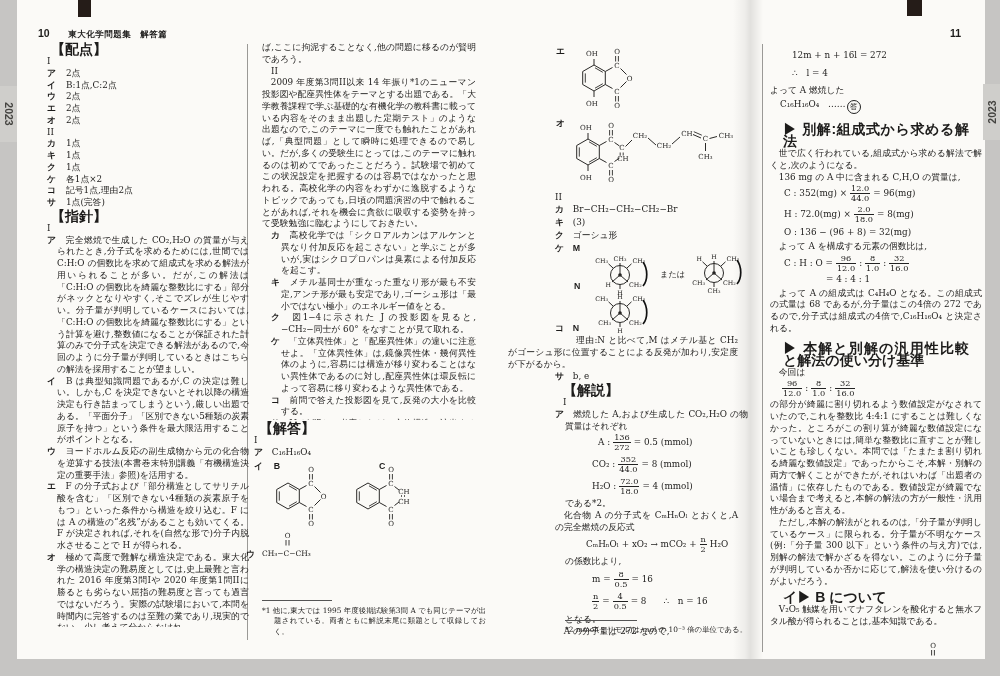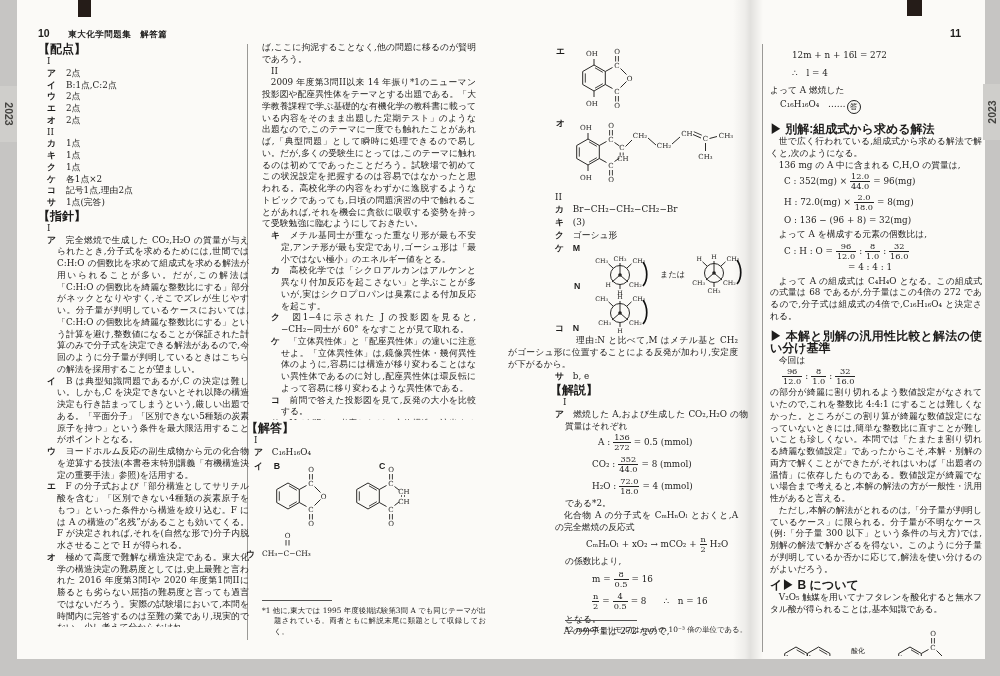--- a/index.html
+++ b/index.html
@@ -13,21 +13,21 @@
            font-family:"Liberation Sans",sans-serif;font-size:10.5px;font-weight:bold;
            display:flex;align-items:center;justify-content:center;overflow:hidden}
   .yeartab .rot{white-space:nowrap}
   .rot90{transform:rotate(90deg)} .rotm90{transform:rotate(-90deg)}
   .pghead{position:absolute;top:23px;font-family:"Liberation Sans",sans-serif;font-weight:bold}
   .pgnum{font-size:10.5px} .booktitle{font-size:8.5px;letter-spacing:.5px}
   .vrule{position:absolute;width:1px;background:#9a9996}
   .col{position:absolute;top:42px;font-size:8.8px;line-height:11.75px;text-align:justify}
   .g{font-family:"Liberation Sans",sans-serif;font-weight:bold}
   .h1{font-size:12.5px;line-height:15px;margin-bottom:5px}
-  .hd{font-size:12px;line-height:12px;margin:1px 0}
+  .hd{font-size:14px;line-height:12px;margin:1px 13px}
   .part{margin-left:9px}
   .score{display:flex;margin-left:9px}
   .score .lb{width:19px;flex:none}
   .item{margin-left:9px;padding-left:10px;text-indent:-10px}
   .ind1{text-indent:8.8px}
   .eq{display:flex;align-items:center;gap:3px;height:21px;white-space:nowrap;text-indent:0}
   .eqline{white-space:nowrap}
   .frac{display:inline-flex;flex-direction:column;align-items:center;line-height:9px;font-size:8.2px;text-align:center}
   .frac .d{border-top:.9px solid #222;padding:0 1px}
   .frac .n{padding:0 1px}
@@ -129,22 +129,22 @@
   <div class="item"><span class="g">ウ</span>　<span>ヨードホルム反応の副生成物から元の化合物を逆算する技法(本書巻末特別講義「有機構造決定の重要手法」参照)を活用する。</span></div>
   <div class="item"><span class="g">エ</span>　<span>F の分子式および「部分構造としてサリチル酸を含む」「区別できない4種類の炭素原子をもつ」といった条件から構造を絞り込む。F には A の構造の“名残”があることも効いてくる。F が決定されれば,それを(自然な形で)分子内脱水させることで H が得られる。</span></div>
   <div class="item"><span class="g">オ</span>　<span>極めて高度で難解な構造決定である。東大化学の構造決定の難易度としては,史上最難と言われた 2016 年度第3問Iや 2020 年度第1問IIに勝るとも劣らない屈指の難易度と言っても過言ではないだろう。実際の試験場において,本問を時間内に完答するのは至難の業であり,現実的でない。少し考えて分からなけれ</span></div>
 </div>
 
 <div class="col" style="left:262px;width:214px;height:600px">
   <div style="height:378px;overflow:hidden">
     <div>ば,ここに拘泥することなく,他の問題に移るのが賢明であろう。</div>
     <div class="part">II</div>
     <div class="ind1">2009 年度第3問II以来 14 年振り*1のニューマン投影図や配座異性体をテーマとする出題である。「大学教養課程で学ぶ基礎的な有機化学の教科書に載っている内容をそのまま出題した定期テスト」のような出題なので,このテーマに一度でも触れたことがあれば,「典型問題」として瞬時に処理できるので易しい。だが,多くの受験生にとっては,このテーマに触れるのは初めてであったことだろう。試験場で初めてこの状況設定を把握するのは容易ではなかったと思われる。高校化学の内容をわずかに逸脱するようなトピックであっても,日頃の問題演習の中で触れることがあれば,それを機会に貪欲に吸収する姿勢を持って受験勉強に臨むようにしておきたい。</div>
+    <div class="item"><span class="g">カ</span>　<span>高校化学では「シクロアルカンはアルケンと異なり付加反応を起こさない」と学ぶことが多いが,実はシクロプロパンは臭素による付加反応を起こす。</span></div>
     <div class="item"><span class="g">キ</span>　<span>メチル基同士が重なった重なり形が最も不安定,アンチ形が最も安定であり,ゴーシュ形は「最小ではない極小」のエネルギー値をとる。</span></div>
-    <div class="item"><span class="g">カ</span>　<span>高校化学では「シクロアルカンはアルケンと異なり付加反応を起こさない」と学ぶことが多いが,実はシクロプロパンは臭素による付加反応を起こす。</span></div>
     <div class="item"><span class="g">ク</span>　<span>図1−4に示された J の投影図を見ると,−CH₂−同士が 60° をなすことが見て取れる。</span></div>
     <div class="item"><span class="g">ケ</span>　<span>「立体異性体」と「配座異性体」の違いに注意せよ。「立体異性体」は,鏡像異性体・幾何異性体のように,容易には構造が移り変わることはない異性体であるのに対し,配座異性体は環反転によって容易に移り変わるような異性体である。</span></div>
     <div class="item"><span class="g">コ</span>　<span>前問で答えた投影図を見て,反発の大小を比較する。</span></div>
     <div class="item"><span class="g">サ</span>　<span>N が,問ケで考察したどの立体構造に該当するかを調べる。</span></div>
   </div>
 
   <div class="abs" style="left:-16px;top:379px;width:230px">
     <div class="g hd">【解答】</div>
     <div style="margin-left:8px">I</div>
     <div style="margin-left:8px">
@@ -465,21 +465,21 @@
     <span class="frac">
         <span class="n">8</span>
         <span class="d">1.0</span>
       </span>
     <span>:</span>
     <span class="frac">
         <span class="n">32</span>
         <span class="d">16.0</span>
       </span>
   </div>
-  <div class="eqline" style="margin-left:78px">= 4 : 4 : 1</div>
+  <div class="eqline" style="margin-left:56px">= 4 : 4 : 1</div>
   <div class="ind1" style="margin-top:2px">よって A の組成式は C₄H₄O となる。この組成式の式量は 68 であるが,分子量はこの4倍の 272 であるので,分子式は組成式の4倍で,C₁₆H₁₆O₄ と決定される。</div>
   <div class="g hd" style="margin-top:7px">▶ 本解と別解の汎用性比較と解法の使い分け基準</div>
   <div class="ind1">今回は</div>
   <div class="eq" style="margin-left:12px">
     <span class="frac">
         <span class="n">96</span>
         <span class="d">12.0</span>
       </span>
     <span>:</span>
     <span class="frac">

